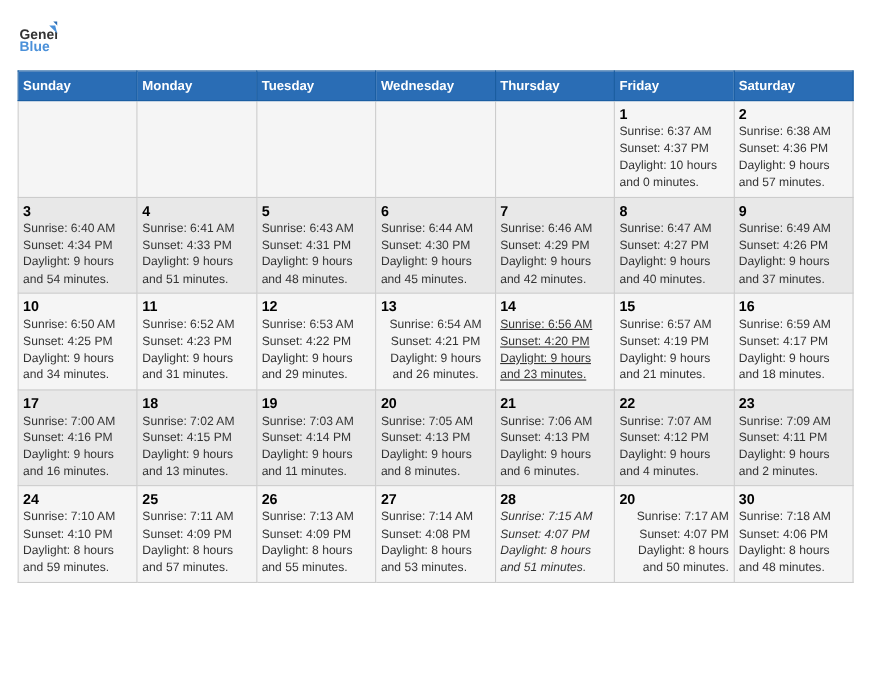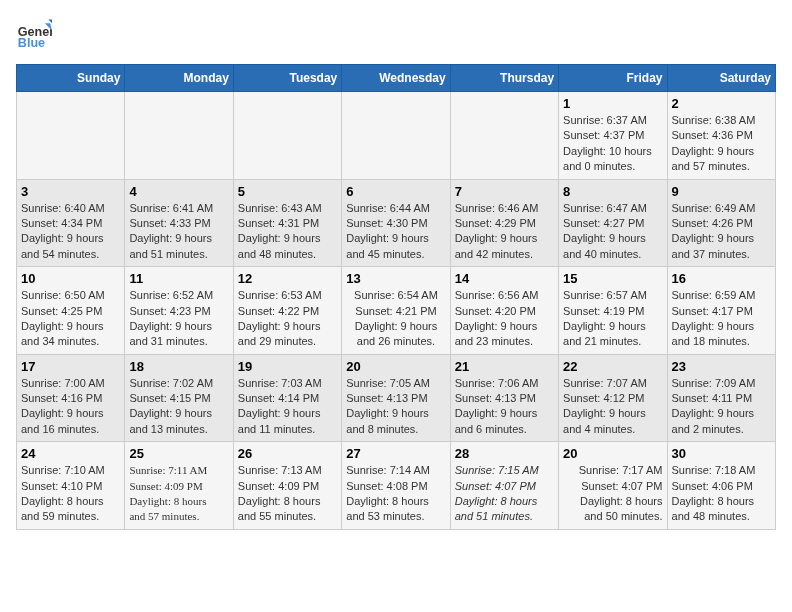--- a/index.html
+++ b/index.html
@@ -52,21 +52,21 @@
       width: 100%;
       border-collapse: collapse;
       font-size: 11px;
     }
     thead tr {
       background-color: #2a6db5;
       color: #fff;
     }
     thead th {
       padding: 6px 4px;
-      text-align: right;
+      text-align: left;
       font-weight: bold;
       font-size: 12px;
       border: 1px solid #1a5da0;
     }
     tbody tr {
       vertical-align: top;
     }
     tbody tr:nth-child(odd) {
       background-color: #f5f5f5;
     }
@@ -222,21 +222,21 @@
         </td>
         <td>
           <span class="day-num">13</span>
           <div class="day-detail" style="white-space: pre-line; text-align: center;">Sunrise: 6:54 AM
 Sunset: 4:21 PM
 Daylight: 9 hours
 and 26 minutes.</div>
         </td>
         <td>
           <span class="day-num">14</span>
-          <div class="day-detail" style="white-space: pre-line;">Sunrise: 6:56 AM
+          <div class="day-detail" style="white-space: pre-line; text-decoration: underline;">Sunrise: 6:56 AM
 Sunset: 4:20 PM
 Daylight: 9 hours
 and 23 minutes.</div>
         </td>
         <td>
           <span class="day-num">15</span>
           <div class="day-detail" style="white-space: pre-line;">Sunrise: 6:57 AM
 Sunset: 4:19 PM
 Daylight: 9 hours
 and 21 minutes.</div>
@@ -303,21 +303,21 @@
       <tr>
         <td>
           <span class="day-num">24</span>
           <div class="day-detail" style="white-space: pre-line;">Sunrise: 7:10 AM
 Sunset: 4:10 PM
 Daylight: 8 hours
 and 59 minutes.</div>
         </td>
         <td>
           <span class="day-num">25</span>
-          <div class="day-detail" style="white-space: pre-line; font-family: Liberation Serif, serif;">Sunrise: 7:11 AM
+          <div class="day-detail" style="white-space: pre-line;">Sunrise: 7:11 AM
 Sunset: 4:09 PM
 Daylight: 8 hours
 and 57 minutes.</div>
         </td>
         <td>
           <span class="day-num">26</span>
           <div class="day-detail" style="white-space: pre-line;">Sunrise: 7:13 AM
 Sunset: 4:09 PM
 Daylight: 8 hours
 and 55 minutes.</div>

